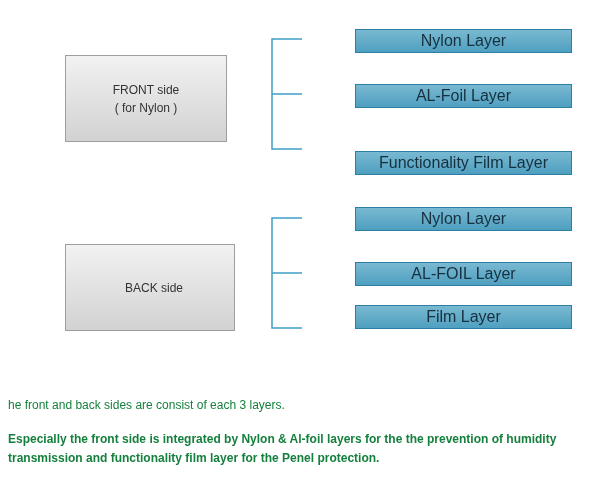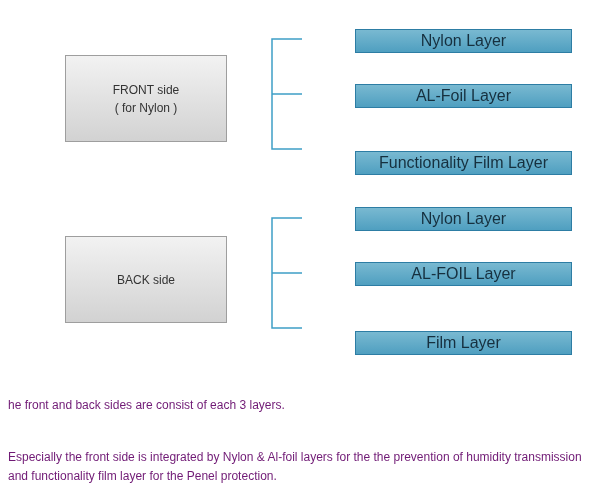--- a/index.html
+++ b/index.html
@@ -24,21 +24,21 @@
     border: 1px solid #9e9e9e;
     display: flex;
     flex-direction: column;
     align-items: center;
     justify-content: center;
     font-size: 12px;
     color: #333333;
     line-height: 1.5;
   }
   .side-box.front { top: 55px; }
-  .side-box.back  { top: 236px; }
+  .side-box.back  { top: 244px; padding-left: 8px; }
   .layer-box {
     position: absolute;
     left: 355px;
     width: 215px;
     height: 22px;
     background: linear-gradient(to bottom, #79b9d1, #4f9fc0);
     border: 1px solid #2d7da4;
     display: flex;
     align-items: center;
     justify-content: center;
@@ -52,25 +52,25 @@
   .bracket path {
     fill: none;
     stroke: #3e9ec6;
     stroke-width: 1.5;
   }
   .notes {
     position: absolute;
     left: 8px;
     width: 584px;
     font-size: 12px;
-    color: #701a75;
+    color: #15803d;
     line-height: 1.55;
   }
   .notes.line1 { top: 396px; }
-  .notes.para  { top: 448px; }
+  .notes.para  { top: 430px; font-weight: bold; }
 </style>
 </head>
 <body>
 
 <div class="canvas">
 
   <div class="side-box front">
     <div>FRONT side</div>
     <div>( for Nylon )</div>
   </div>
@@ -86,18 +86,18 @@
   <div class="side-box back">
     <div>BACK side</div>
   </div>
 
   <svg class="bracket" style="top:217px;" width="32" height="112" viewBox="0 0 32 112">
     <path d="M31 1 H1 V111 H31 M1 56 H31"></path>
   </svg>
 
   <div class="layer-box" style="top:207px;">Nylon Layer</div>
   <div class="layer-box" style="top:262px;">AL-FOIL Layer</div>
-  <div class="layer-box" style="top:331px;">Film Layer</div>
+  <div class="layer-box" style="top:305px;">Film Layer</div>
 
   <div class="notes line1">he front and back sides are consist of each 3 layers.</div>
   <div class="notes para">Especially the front side is integrated by Nylon &amp; Al-foil layers for the the prevention of humidity transmission and functionality film layer for the Penel protection.</div>
 
 </div>
 
 </body></html>

